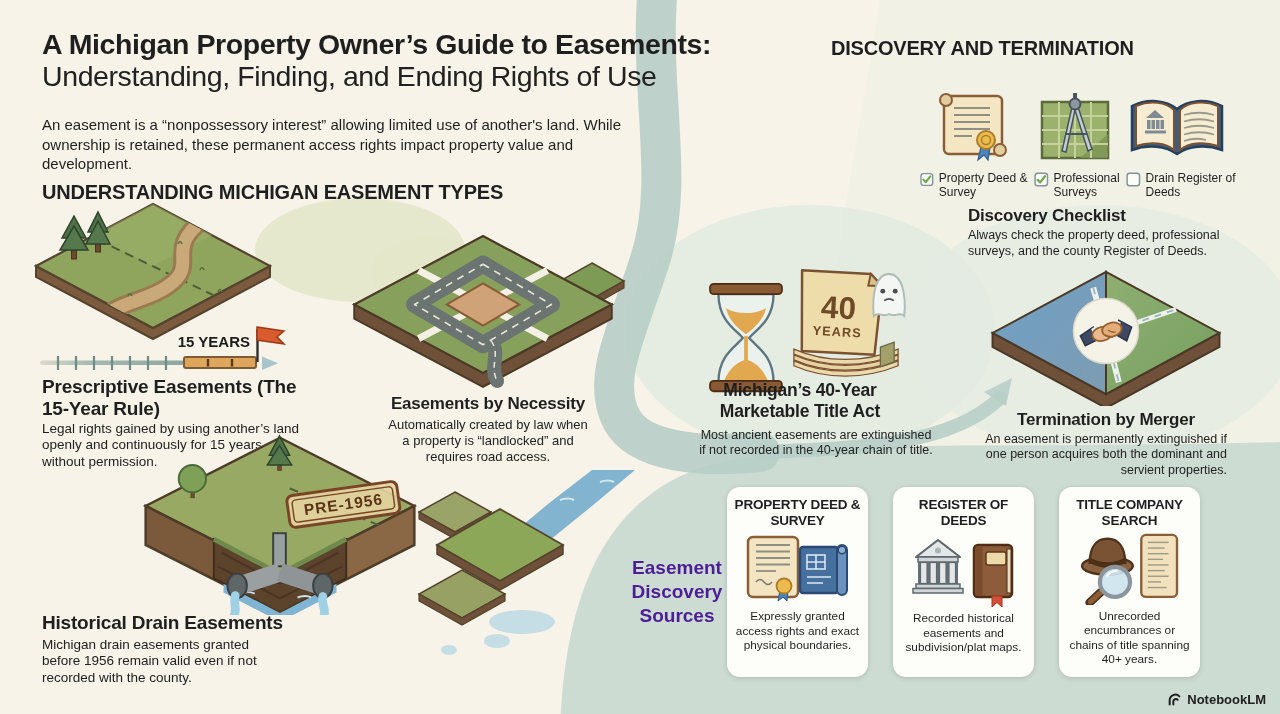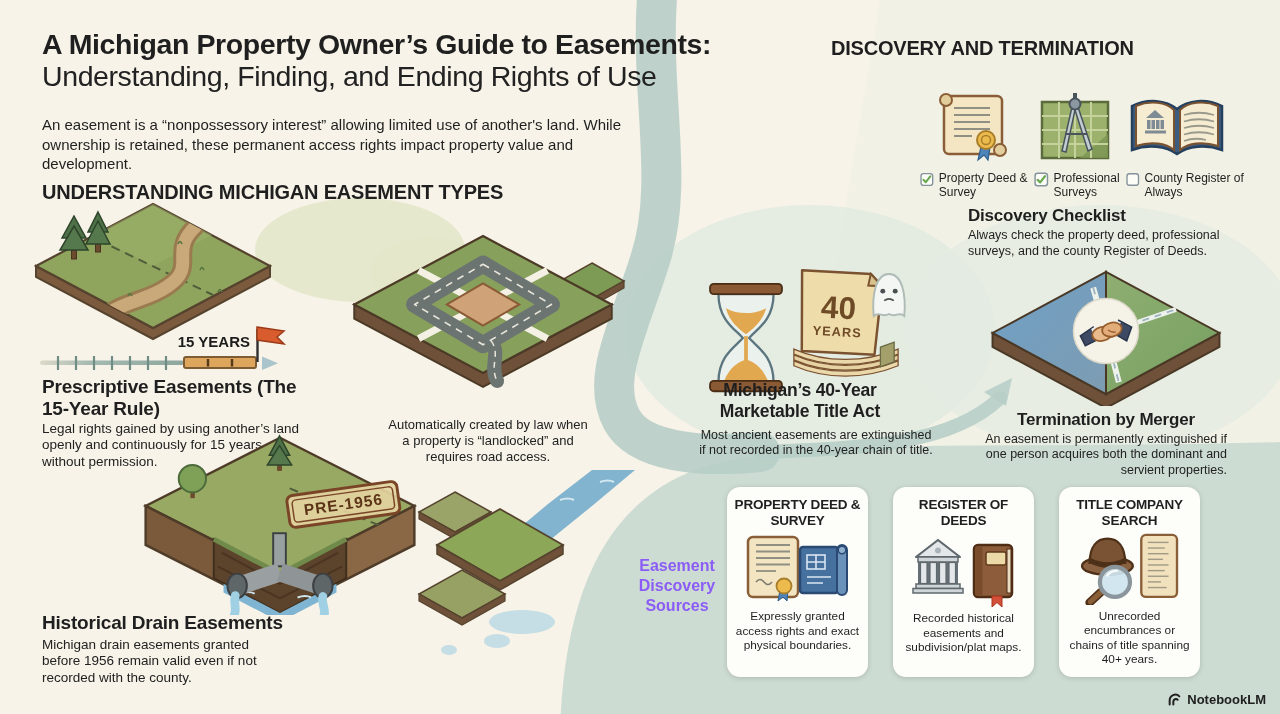--- a/index.html
+++ b/index.html
@@ -51,22 +51,22 @@
   .check-label{font-size:12px;line-height:1.18;padding-top:1px;}
   .checkbox .check{visibility:hidden;}
   .checkbox.checked .check{visibility:visible;}
   #checklist-title{left:968px;top:206px;}
   #checklist-body{left:968px;top:228px;width:280px;font-size:12.5px;line-height:1.25;}
   
   #merger-illo{left:980px;top:258px;}
   #merger-title{left:1000px;top:410px;width:212px;}
   #merger-body{left:985px;top:432px;width:242px;font-size:12.5px;text-align:right;}
   
-  #sources-label{left:618px;top:556px;width:118px;font-size:16px;font-weight:700;
-                 line-height:1.25;text-align:center;color:#8b5cf6;}
+  #sources-label{left:618px;top:556px;width:118px;font-size:19px;font-weight:700;
+                 line-height:1.25;text-align:center;color:#4c1d95;}
   #cards-row{left:727px;top:487px;display:flex;gap:25px;}
   .card{width:141px;height:190px;box-sizing:border-box;background:#fdfdfa;border-radius:13px;
         box-shadow:0 1px 5px rgba(60,60,45,.22);padding:10px 7px;display:flex;
         flex-direction:column;align-items:center;}
   .card-title{font-size:13.5px;font-weight:700;line-height:1.15;text-align:center;letter-spacing:-0.2px;}
   .card-icon{margin:5px 0 4px 0;}
   .card-body{font-size:11.8px;line-height:1.24;text-align:center;}
   
   #brand{right:14px;bottom:7px;display:flex;align-items:center;gap:5px;}
   #brand-text{font-size:13px;font-weight:700;color:#202020;}
@@ -174,20 +174,21 @@
   <svg id="necess-illo" class="abs" width="282" height="176" viewBox="0 0 280 175">
     <path d="M12,82 L140,150 L268,82 L268,96 L140,164 L12,96 Z" fill="#6e5138" stroke="#4c3a26" stroke-width="2"></path>
     <polygon points="140,14 268,82 140,150 12,82" fill="#87a05c" stroke="#4c3a26" stroke-width="2.2"></polygon>
     <path d="M76,48 L204,116 M204,48 L76,116" stroke="#f4f1e4" stroke-width="7"></path>
     <path d="M140,42 L208,82 L140,122 L72,82 Z" fill="none" stroke="#6c7472" stroke-width="17" stroke-linejoin="round"></path>
     <path d="M148,118 C158,132 146,142 154,158" fill="none" stroke="#6c7472" stroke-width="14" stroke-linecap="round"></path>
     <path d="M140,42 L208,82 L140,122 L72,82 Z" fill="none" stroke="#e8e6da" stroke-width="1.6" stroke-dasharray="7 6" stroke-linejoin="round"></path>
     <path d="M148,118 C158,132 146,142 154,158" fill="none" stroke="#e8e6da" stroke-width="1.5" stroke-dasharray="6 5"></path>
     <polygon points="140,61 176,82 140,103 104,82" fill="#cfa377" stroke="#8a5a36" stroke-width="2"></polygon>
   </svg>
+  <div id="necess-title" class="abs block-title-sm center">Easements by Necessity</div>
   <div id="necess-body" class="abs block-body center">Automatically created by law when a property is “landlocked” and requires road access.</div>
 
   <svg id="drain-illo" class="abs" width="300" height="185" viewBox="0 0 300 190">
     <polygon points="150,8 288,78 150,148 12,78" fill="#98a963" stroke="#4e3c29" stroke-width="2.5"></polygon>
     <path d="M12,78 L150,148 L150,188 L12,118 Z" fill="#7b5a3c" stroke="#4e3c29" stroke-width="2.5"></path>
     <path d="M150,148 L288,78 L288,118 L150,188 Z" fill="#8a6845" stroke="#4e3c29" stroke-width="2.5"></path>
     <path d="M160,60 L252,98" stroke="#4f5d3a" stroke-width="2" stroke-dasharray="9 6"></path>
     <path d="M82,112 L150,148 L218,112 L218,152 L150,188 L82,152 Z" fill="#5c432c" stroke="#3f2e1c" stroke-width="2"></path>
     <path d="M90,126 L150,158 L210,126 M86,140 L150,173 L214,140" stroke="#4a3522" stroke-width="2" fill="none"></path>
     <path d="M82,112 L150,148 L218,112" stroke="#6f8a4a" stroke-width="5" fill="none"></path>
@@ -322,21 +323,21 @@
       <rect x="1.5" y="1.5" width="17" height="17" rx="3.5" fill="#fdfdf8" stroke="#84929b" stroke-width="2"></rect>
       <path class="check" d="M5,10.5 L8.5,14 L15,5.5" stroke="#69a84f" stroke-width="3" fill="none" stroke-linecap="round" stroke-linejoin="round"></path>
     </svg>
     <div class="check-label">Professional Surveys</div>
   </div>
   <div id="check-item-2" class="abs check-item">
     <svg class="checkbox" width="19" height="19" viewBox="0 0 20 20">
       <rect x="1.5" y="1.5" width="17" height="17" rx="3.5" fill="#fdfdf8" stroke="#84929b" stroke-width="2"></rect>
       <path class="check" d="M5,10.5 L8.5,14 L15,5.5" stroke="#69a84f" stroke-width="3" fill="none" stroke-linecap="round" stroke-linejoin="round"></path>
     </svg>
-    <div class="check-label">County Register of Always</div>
+    <div class="check-label">Drain Register of Deeds</div>
   </div>
 
   <div id="checklist-title" class="abs block-title-sm">Discovery Checklist</div>
   <div id="checklist-body" class="abs">Always check the property deed, professional surveys, and the county Register of Deeds.</div>
 
   <svg id="merger-illo" class="abs" width="252" height="148" viewBox="0 0 250 150">
     <defs>
       <linearGradient id="mgB" x1="0" y1="0" x2="1" y2="1">
         <stop offset="0" stop-color="#6fa0c6"></stop>
           <stop offset="1" stop-color="#7d9cb2"></stop>

